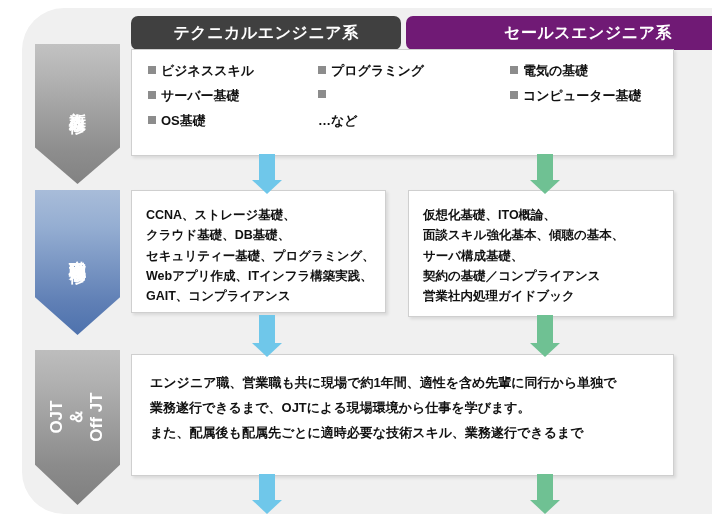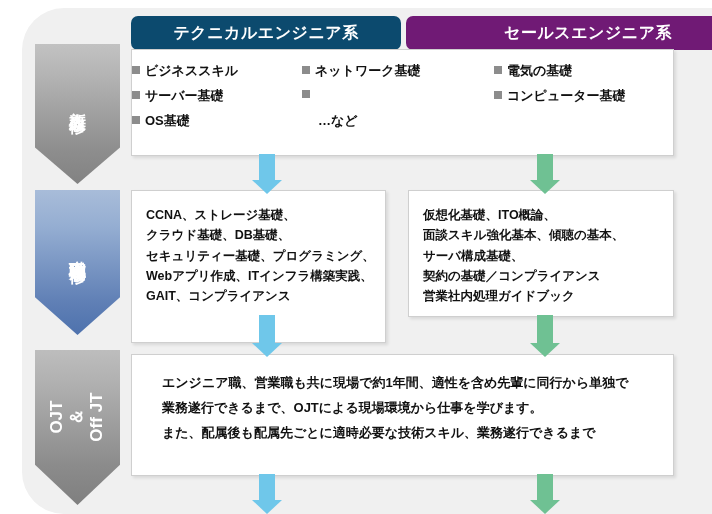--- a/index.html
+++ b/index.html
@@ -86,21 +86,21 @@
     color: #ffffff;
     font-size: 16px;
     font-weight: bold;
     letter-spacing: 0.5px;
     display: flex;
     align-items: center;
     justify-content: center;
   }
   #tab-tech {
     left: 131px; top: 16px; width: 270px;
-    background: #0c4a6e;
+    background: #404040;
   }
   #tab-sales {
     left: 406px; top: 16px; width: 268px;
     background: #701a75;
     padding-left: 48px;
   }
 
   
   .box {
     position: absolute;
@@ -108,38 +108,38 @@
     border: 1px solid #cfcfcf;
     box-shadow: 2px 2px 3px rgba(0,0,0,0.10);
     box-sizing: border-box;
   }
 
   #box-newcomer {
     left: 131px; top: 49px; width: 543px; height: 107px;
     padding: 12px 0 0 0;
   }
   #box-tech-role {
-    left: 131px; top: 190px; width: 255px; height: 153px;
+    left: 131px; top: 190px; width: 255px; height: 123px;
     padding: 14px 0 0 14px;
   }
   #box-sales-role {
     left: 408px; top: 190px; width: 266px; height: 127px;
     padding: 14px 0 0 14px;
   }
   #box-ojt {
     left: 131px; top: 354px; width: 543px; height: 122px;
-    padding: 16px 0 0 30px;
+    padding: 16px 0 0 18px;
   }
 
   
   .bullet-grid {
     display: grid;
     grid-template-columns: 170px 192px 1fr;
     row-gap: 7px;
-    padding-left: 0;
+    padding-left: 16px;
   }
   .bullet-item {
     font-size: 13px;
     font-weight: bold;
     color: #111111;
     white-space: nowrap;
     letter-spacing: 0px;
   }
   .bullet-item .sq {
     display: inline-block;
@@ -147,21 +147,20 @@
     height: 8px;
     background: #8c8c8c;
     margin-right: 5px;
     vertical-align: 1px;
   }
   .plain-item {
     font-size: 13px;
     font-weight: bold;
     color: #111111;
     white-space: nowrap;
-    margin-left: 16px;
   }
 
   
   .lines {
     font-size: 12.5px;
     font-weight: bold;
     color: #111111;
     line-height: 1.62;
     white-space: nowrap;
   }
@@ -226,21 +225,21 @@
   <div class="tab" id="tab-tech">
     <span>テクニカルエンジニア系</span>
   </div>
   <div class="tab" id="tab-sales">
     <span>セールスエンジニア系</span>
   </div>
 
   <div class="box" id="box-newcomer">
     <div class="bullet-grid">
       <div class="bullet-item"><span class="sq"></span><span>ビジネススキル</span></div>
-      <div class="bullet-item"><span class="sq"></span><span>ネットワーク基礎</span></div>
+      <div class="bullet-item"><span class="sq"></span><span>プログラミング</span></div>
       <div class="bullet-item"><span class="sq"></span><span>電気の基礎</span></div>
 
       <div class="bullet-item"><span class="sq"></span><span>サーバー基礎</span></div>
       <div class="bullet-item"><span class="sq"></span></div>
       <div class="bullet-item"><span class="sq"></span><span>コンピューター基礎</span></div>
 
       <div class="bullet-item"><span class="sq"></span><span>OS基礎</span></div>
       <div class="plain-item">…など</div>
       <div></div>
     </div>

